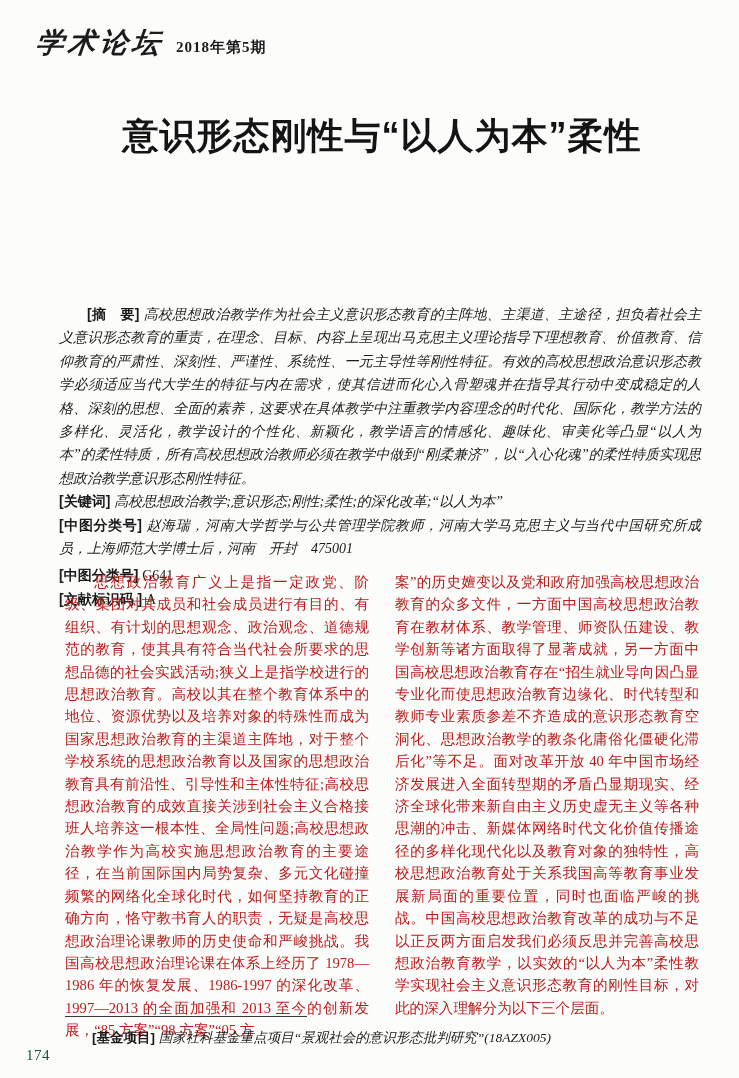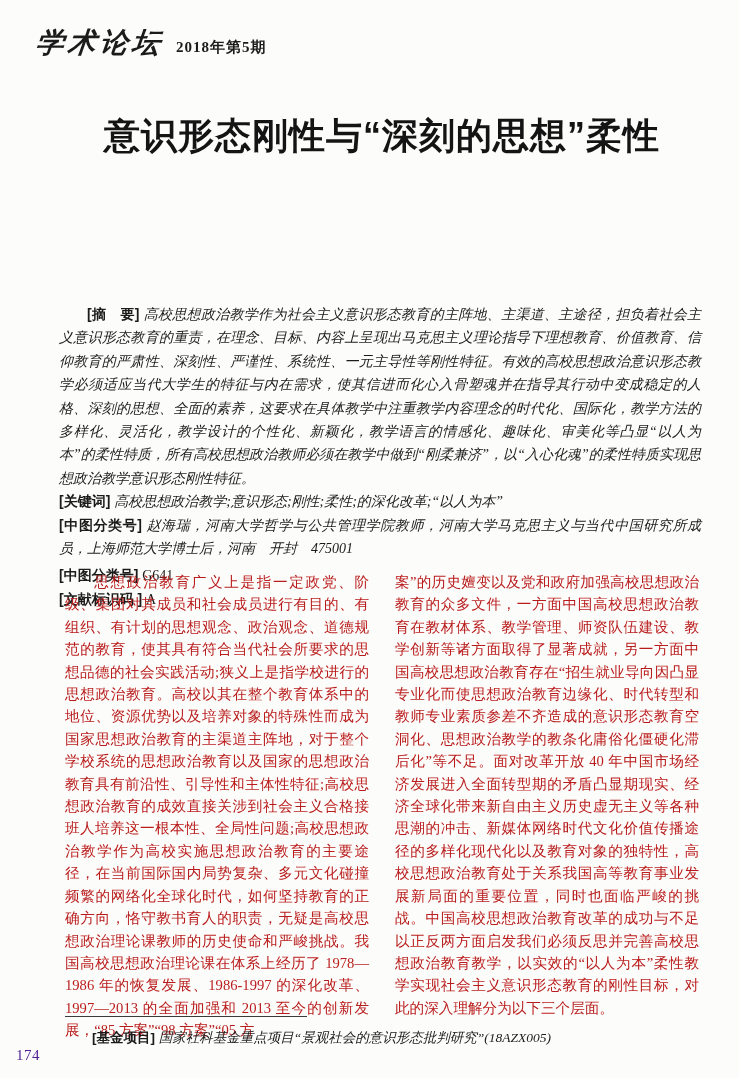--- a/index.html
+++ b/index.html
@@ -124,41 +124,41 @@
     left: 0;
     top: 460px;
     width: 634px;
     font-size: 13.5px;
     line-height: 20px;
     text-indent: 2em;
   }
   .fund-line .meta-label { font-size: 13.5px; }
   .page-number {
     position: absolute;
-    left: 16px;
+    left: 26px;
     bottom: 14px;
     font-size: 15px;
     letter-spacing: 0.5px;
-    color: #4c1d95;
+    color: #14532d;
   }
 </style>
 </head>
 <body>
 
 <div class="page">
 
   <div class="journal-header">
     <span class="journal-logo">学术论坛</span>
     <span class="journal-issue">2018年第5期</span>
   </div>
 
   <div class="content">
 
     <div class="title-block">
-      <div class="article-title">意识形态刚性与“深刻的思想”柔性</div>
+      <div class="article-title">意识形态刚性与“以人为本”柔性</div>
     </div>
 
     <div class="meta-block">
       <div class="abstract-par kaiti">
         <span class="meta-label">[摘　要] </span><span>高校思想政治教学作为社会主义意识形态教育的主阵地、主渠道、主途径，担负着社会主义意识形态教育的重责，在理念、目标、内容上呈现出马克思主义理论指导下理想教育、价值教育、信仰教育的严肃性、深刻性、严谨性、系统性、一元主导性等刚性特征。有效的高校思想政治意识形态教学必须适应当代大学生的特征与内在需求，使其信进而化心入骨塑魂并在指导其行动中变成稳定的人格、深刻的思想、全面的素养，这要求在具体教学中注重教学内容理念的时代化、国际化，教学方法的多样化、灵活化，教学设计的个性化、新颖化，教学语言的情感化、趣味化、审美化等凸显“以人为本”的柔性特质，所有高校思想政治教师必须在教学中做到“刚柔兼济”，以“入心化魂”的柔性特质实现思想政治教学意识形态刚性特征。</span>
       </div>
       <div class="kaiti">
         <span class="meta-label">[关键词] </span><span>高校思想政治教学;意识形态;刚性;柔性;的深化改革;“以人为本”</span>
       </div>
       <div class="kaiti">

